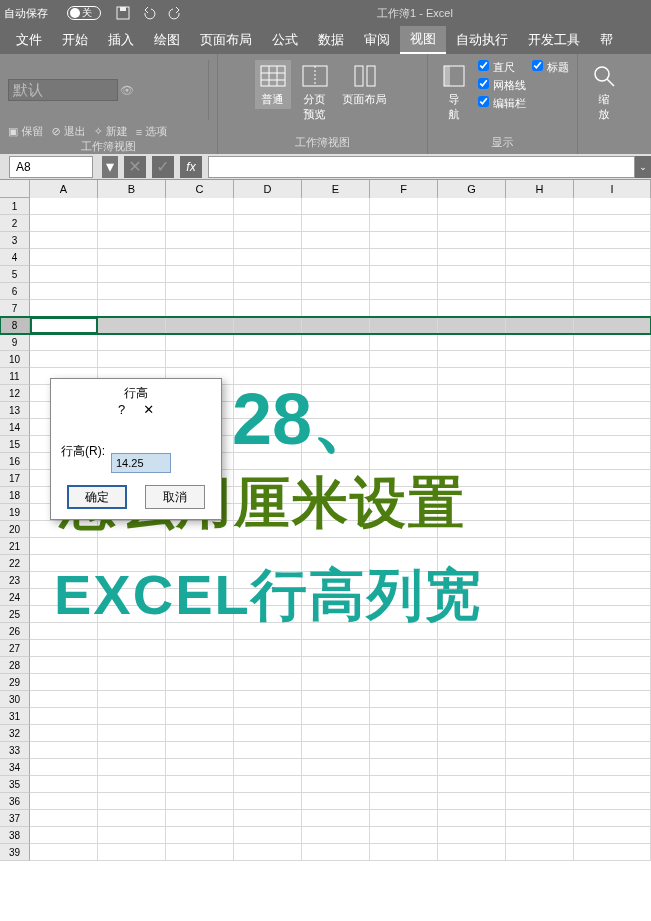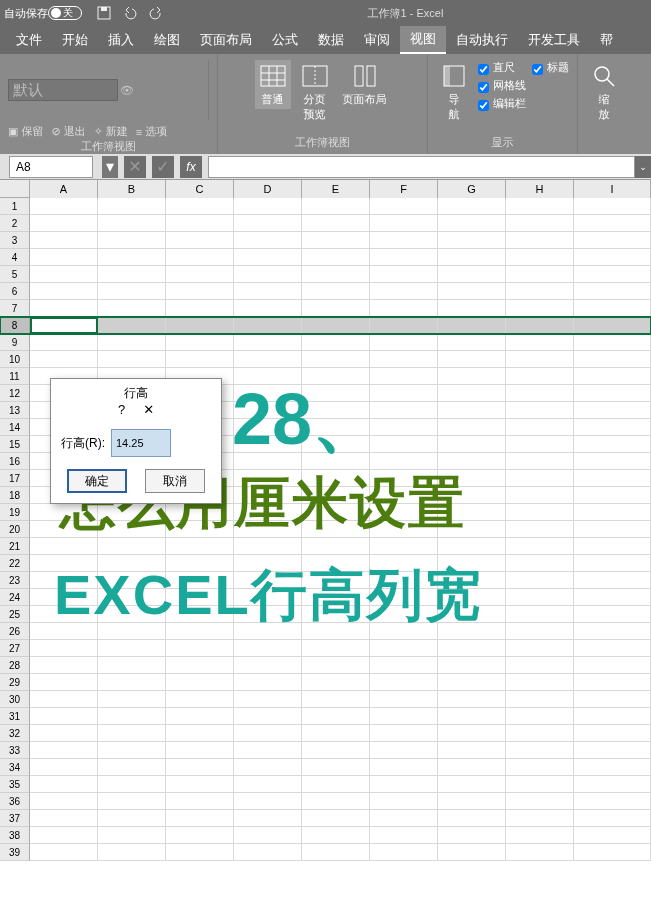--- a/index.html
+++ b/index.html
@@ -1,19 +1,19 @@
 <!DOCTYPE html>
 <html><head>
 <meta charset="utf-8">
 <style>
 * { box-sizing: border-box; margin: 0; padding: 0; font-family: "Microsoft YaHei", sans-serif; }
 body { width: 651px; height: 921px; background: #fff; overflow: hidden; position: relative; }
 
 .titlebar { height: 26px; background: #6a6a6a; color: #fff; display: flex; align-items: center; font-size: 11px; padding: 0 4px; }
-.autosave { display: flex; align-items: center; gap: 0; }
+.autosave { display: flex; align-items: center; gap: 19px; }
 .toggle { width: 34px; height: 14px; border: 1px solid #fff; border-radius: 8px; display: flex; align-items: center; padding: 0 2px; }
 .toggle-knob { width: 10px; height: 10px; border-radius: 50%; background: #fff; }
 .toggle-label { font-size: 10px; margin-left: 2px; }
 .qat { display: flex; gap: 10px; margin-left: 14px; }
 .qat-icon { width: 16px; height: 16px; display: flex; align-items: center; justify-content: center; opacity: 0.9; }
 .title-center { flex: 1; text-align: center; color: #ddd; }
 
 .menubar { height: 28px; background: #6a6a6a; display: flex; align-items: center; padding: 0 6px; }
 .menu-item { padding: 4px 10px; color: #fff; font-size: 13px; cursor: pointer; }
 .menu-item.active { background: #8a8a8a; border-bottom: 2px solid #fff; }
@@ -21,21 +21,21 @@
 .ribbon { height: 100px; background: #8a8a8a; display: flex; color: #fff; font-size: 11px; position: relative; }
 .ribbon-group { padding: 6px 8px 2px; display: flex; flex-direction: column; align-items: center; justify-content: space-between; border-right: 1px solid #7a7a7a; }
 .ribbon-group-content { display: flex; align-items: flex-start; gap: 6px; flex: 1; }
 .ribbon-group-label { font-size: 11px; color: #ddd; padding-bottom: 2px; }
 .ribbon-btn-v { display: flex; flex-direction: column; align-items: center; gap: 2px; padding: 2px 4px; cursor: pointer; }
 .ribbon-btn-v.active { background: #9e9e9e; }
 .ribbon-btn-v .icon { width: 28px; height: 28px; display: flex; align-items: center; justify-content: center; }
 .ribbon-dd { width: 110px; height: 22px; background: #777; border: 1px solid #666; display: flex; align-items: center; padding: 0 4px; color: #bbb; font-size: 15px; }
 .ribbon-small-row { display: flex; gap: 8px; margin-top: 4px; }
 .ribbon-small { font-size: 11px; color: #ddd; display: flex; align-items: center; gap: 3px; cursor: pointer; }
-.check-row { display: flex; align-items: flex-end; gap: 4px; font-size: 11px; margin-bottom: 3px; }
+.check-row { display: flex; align-items: flex-start; gap: 4px; font-size: 11px; margin-bottom: 3px; }
 .check-row input { width: 11px; height: 11px; }
 
 .formula-bar { height: 26px; background: #e0e0e0; border-bottom: 1px solid #999; display: flex; align-items: center; }
 .name-box { width: 84px; height: 22px; background: #fff; border: 1px solid #999; margin: 0 9px; padding: 0 6px; font-size: 12px; display: flex; align-items: center; }
 .name-dd { width: 16px; height: 22px; background: #777; display: flex; align-items: center; justify-content: center; color: #fff; }
 .fb-icons { display: flex; gap: 6px; margin: 0 6px; }
 .fb-icon { width: 22px; height: 22px; display: flex; align-items: center; justify-content: center; color: #999; background: #6d6d6d; }
 .fx-label { font-style: italic; font-size: 12px; color: #fff; text-align: center; }
 .formula-input { flex: 1; height: 22px; background: #fff; border: 1px solid #999; }
 .fb-expand { width: 16px; height: 22px; background: #6d6d6d; display: flex; align-items: center; justify-content: center; color: #fff; font-size: 9px; }
@@ -53,21 +53,21 @@
 .cell { width: 68px; border-right: 1px solid #d8d8d8; border-bottom: 1px solid #d8d8d8; height: 17px; }
 .cell.last { flex: 1; }
 .row.selected .cells { background: linear-gradient(#cfcfcf,#cfcfcf); }
 .row.selected { outline: 2px solid #0a7040; outline-offset: -1px; }
 .active-cell { position: absolute; left: 30px; width: 68px; height: 17px; border: 2px solid #0a7040; background: #fff; pointer-events: none; box-sizing: border-box; }
 
 .dialog { position: absolute; left: 50px; top: 378px; width: 172px; background: #fff; border: 1px solid #888; box-shadow: 3px 3px 8px rgba(0,0,0,0.3); font-size: 12px; padding-bottom: 10px; }
 .dialog-title { display: flex; align-items: center; justify-content: space-between; padding: 6px 8px 4px; font-size: 12px; flex-direction: column; }
 .dialog-title-right { display: flex; gap: 18px; font-size: 13px; }
 .dialog-body { padding: 8px 10px; display: flex; align-items: center; gap: 6px; }
-.dialog-body input { width: 60px; height: 28px; border: 1px solid #7a9cc6; padding: 0 4px; font-size: 11px; background: #cde0f0; }
+.dialog-body input { width: 60px; height: 20px; border: 1px solid #7a9cc6; padding: 0 4px; font-size: 11px; background: #cde0f0; margin-top: 24px; }
 .dialog-btns { display: flex; gap: 18px; justify-content: center; padding: 4px 10px 0; }
 .dialog-btn { width: 60px; height: 24px; border: 1px solid #888; background: #f4f4f4; font-size: 12px; cursor: pointer; }
 .dialog-btn.primary { border: 2px solid #2a5fa0; }
 .overlay-num { font-size: 72px; left: 232px; top: 372px; position: absolute; color: #1aa89a; font-weight: bold; }
 .overlay-l1 { font-size: 56px; position: absolute; left: 60px; top: 466px; color: #4d7c0f; font-weight: bold; letter-spacing: 2px; }
 .overlay-l2 { font-size: 56px; position: absolute; left: 54px; top: 558px; color: #1aa89a; font-weight: bold; letter-spacing: 2px; }
 
 svg { display: block; }
 </style>
 </head>

